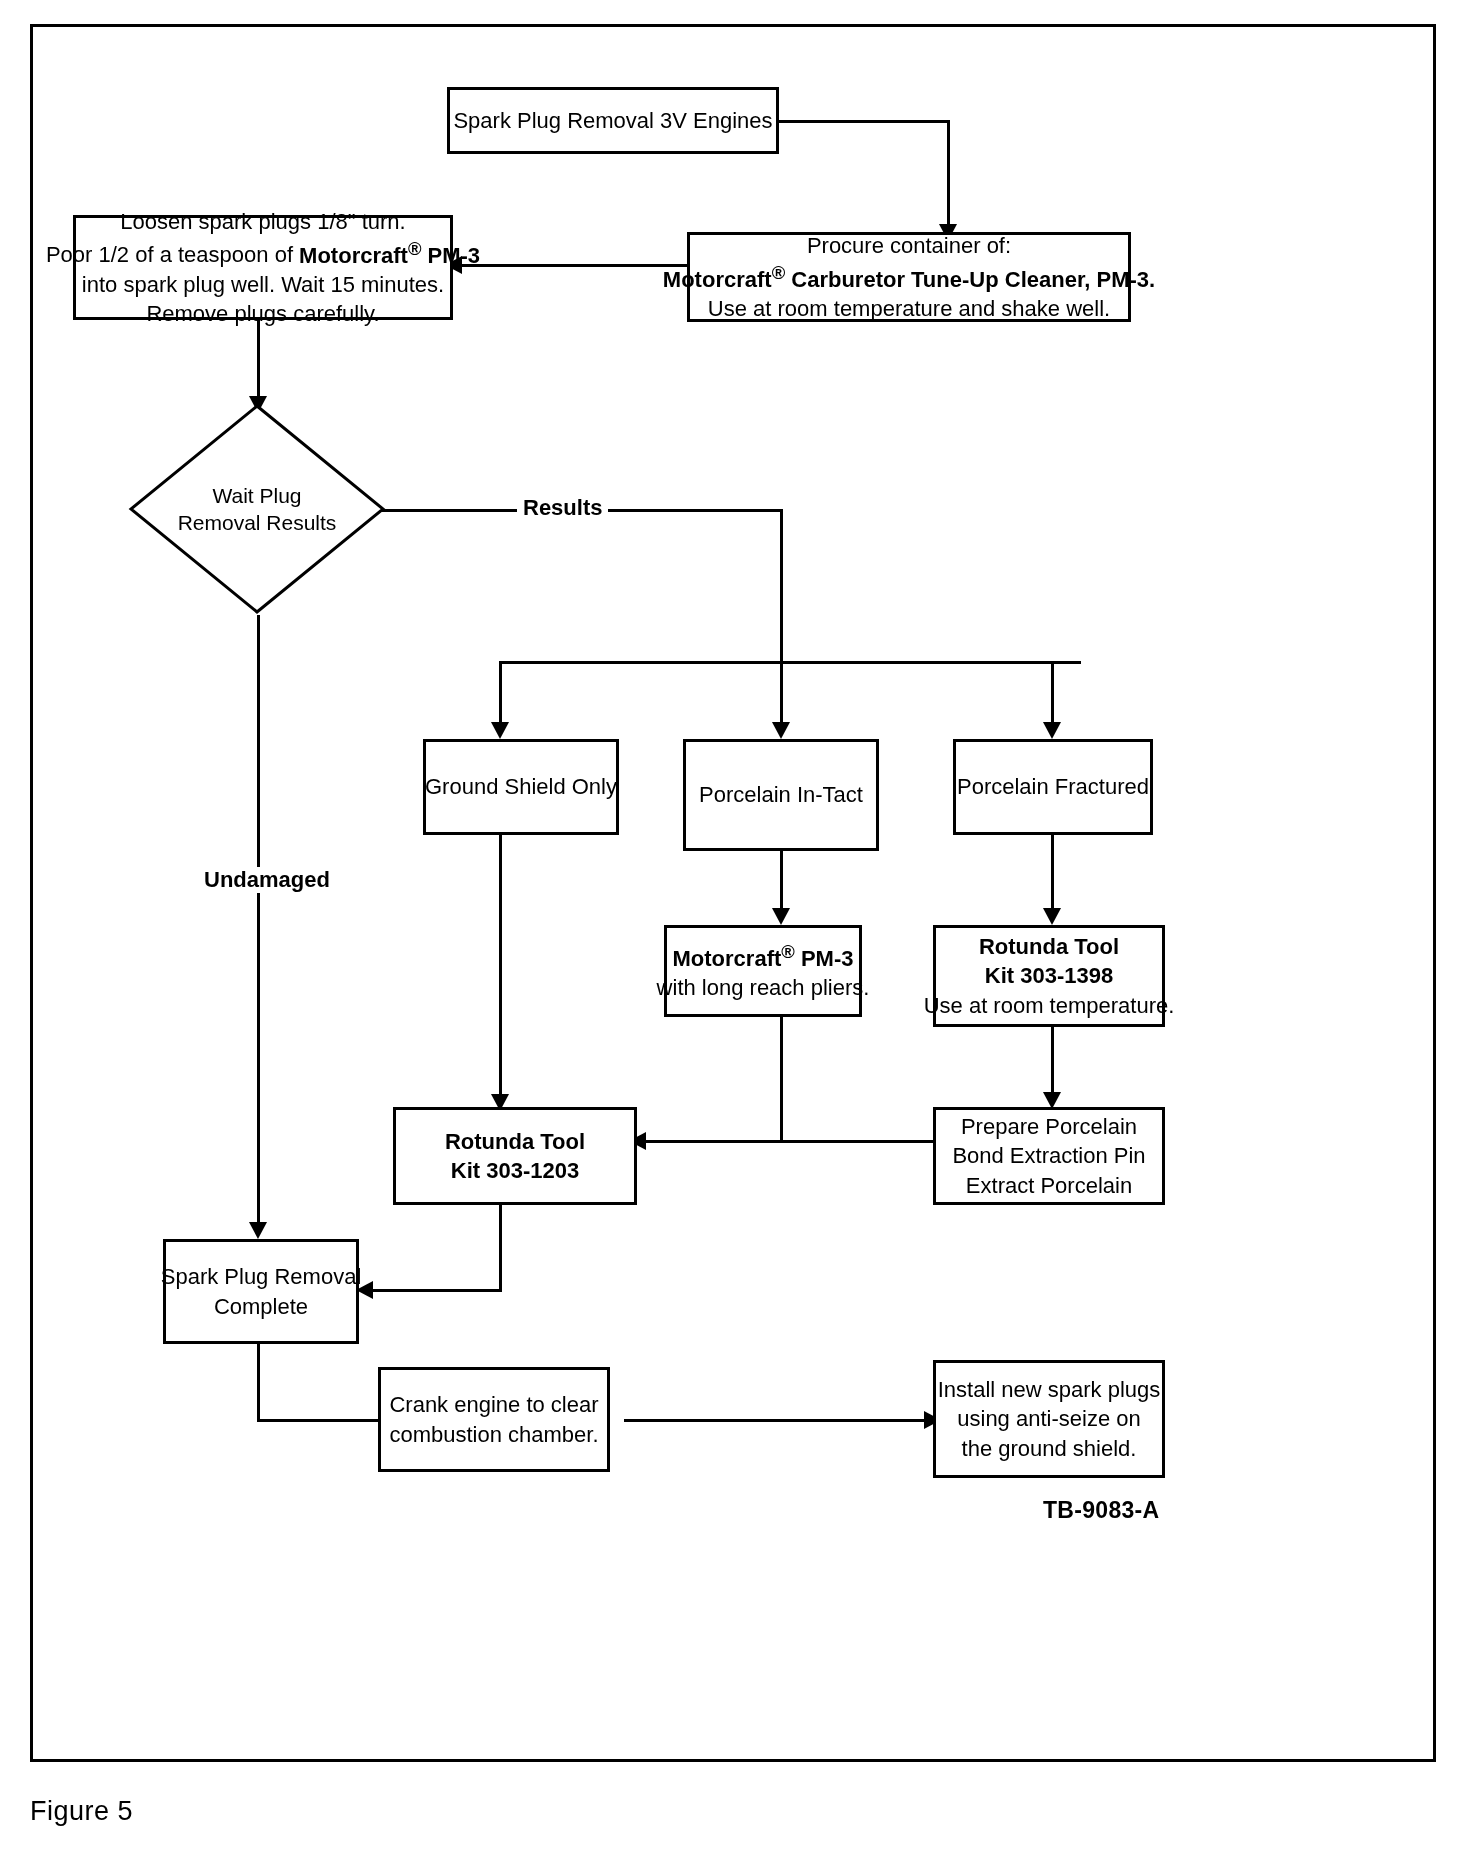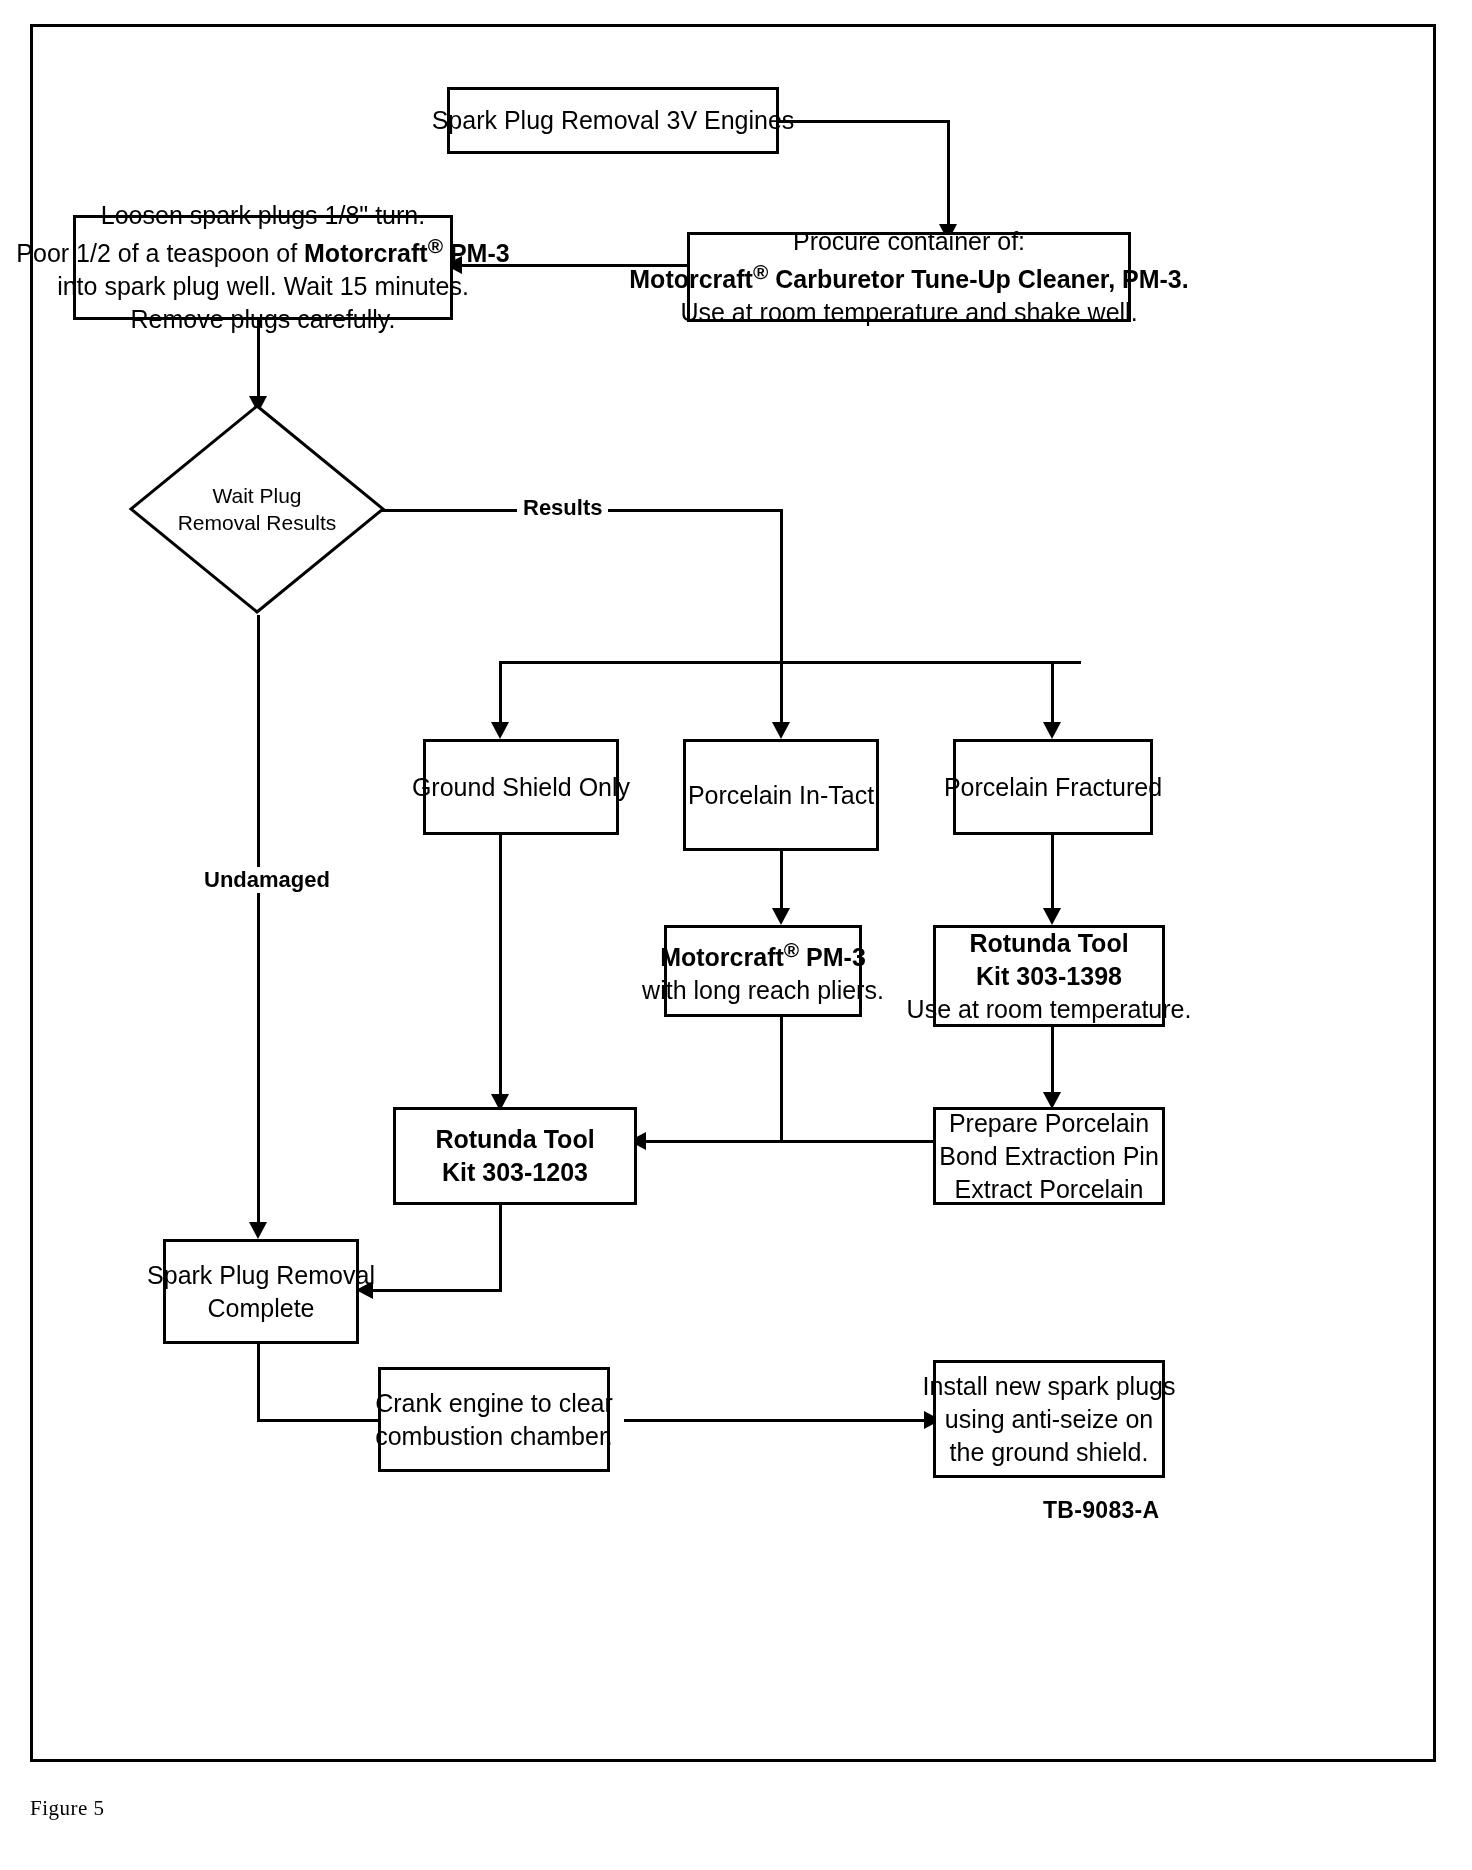--- a/index.html
+++ b/index.html
@@ -27,37 +27,37 @@
     width: 1406px;
     height: 1738px;
     border: 3px solid #000000;
     box-sizing: border-box;
     background: #ffffff;
   }
   #figure-caption {
     position: absolute;
     left: 30px;
     top: 1796px;
-    font-size: 21px;
+    font-size: 27px;
     font-weight: normal;
     letter-spacing: 0.5px;
     color: #000000;
-    font-family: Liberation Serif, serif;
+    font-family: Liberation Sans, sans-serif;
   }
   
   .node {
     position: absolute;
     box-sizing: border-box;
     border: 3px solid #000000;
     background: #ffffff;
     display: flex;
     align-items: center;
     justify-content: center;
     text-align: center;
-    font-size: 25px;
+    font-size: 22px;
     line-height: 1.32;
     padding: 4px 8px;
     z-index: 5;
   }
   .node .line { display: block; white-space: nowrap; }
   .node .b { font-weight: bold; }
   
   .diamond-wrap {
     position: absolute;
     z-index: 5;

